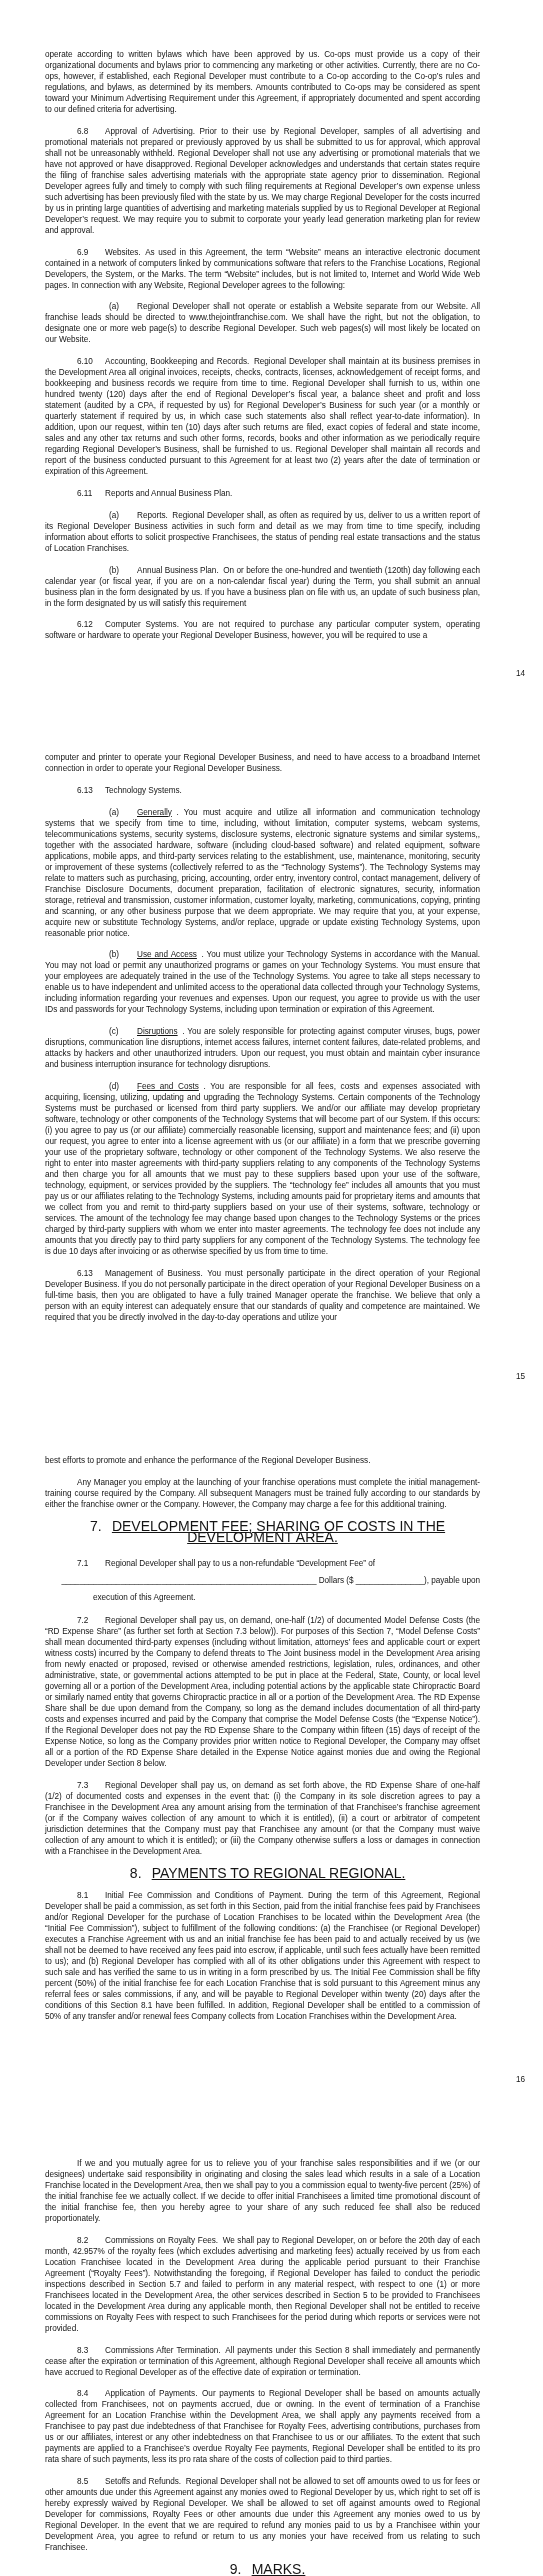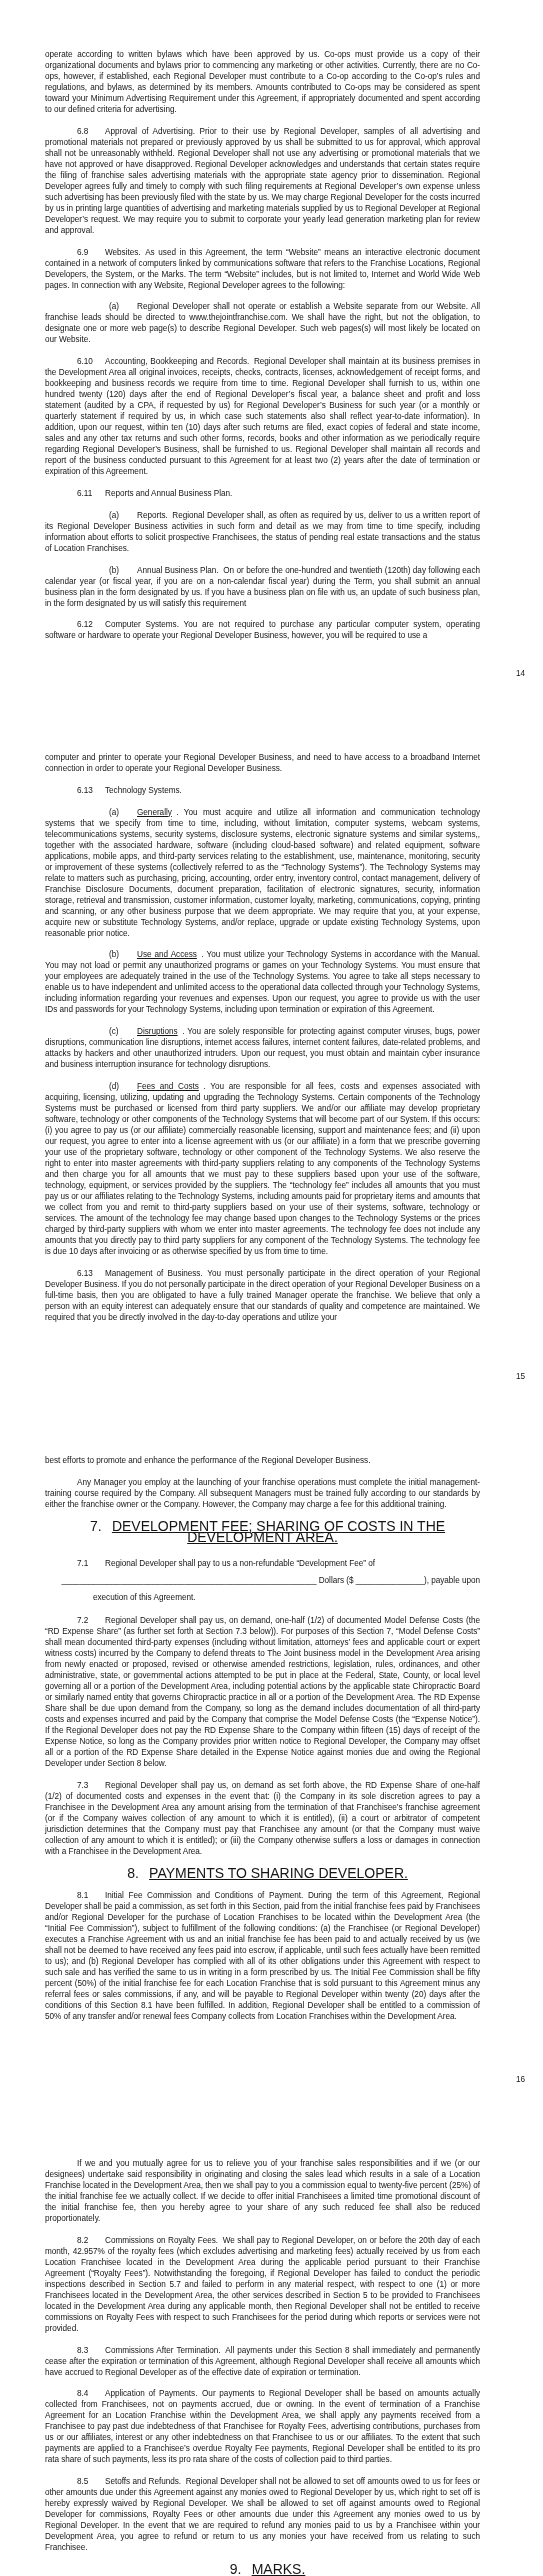--- a/index.html
+++ b/index.html
@@ -126,21 +126,21 @@
     <p class="para indent-sec" style="margin-top:15px;margin-bottom:6.2px;"><span class="num">7.1</span><span>Regional Developer shall pay to us a non-refundable “Development Fee” of</span></p>
 
     <p class="para" style="margin-bottom:6.2px;text-align:right;"><span class="blank-line">________________________________________________________</span><span> Dollars ($ </span><span class="blank-line">_______________</span><span>), payable upon</span></p>
 
     <p class="para" style="margin-bottom:12.4px;margin-left:48px;"><span>execution of this Agreement.</span></p>
 
     <p class="para indent-sec"><span class="num">7.2</span><span>Regional Developer shall pay us, on demand, one-half (1/2) of documented Model Defense Costs (the “RD Expense Share” (as further set forth at Section 7.3 below)).  For purposes of this Section 7, “Model Defense Costs” shall mean documented third-party expenses (including without limitation, attorneys’ fees and applicable court or expert witness costs) incurred by the Company to defend threats to The Joint business model in the Development Area arising from newly enacted or proposed, revised or otherwise amended restrictions, legislation, rules, ordinances, and other administrative, state, or governmental actions attempted to be put in place at the Federal, State, County, or local level governing all or a portion of the Development Area, including potential actions by the applicable state Chiropractic Board or similarly named entity that governs Chiropractic practice in all or a portion of the Development Area. The RD Expense Share shall be due upon demand from the Company, so long as the demand includes documentation of all third-party costs and expenses incurred and paid by the Company that comprise the Model Defense Costs (the “Expense Notice”). If the Regional Developer does not pay the RD Expense Share to the Company within  fifteen (15) days of receipt of the Expense Notice, so long as the Company provides prior written notice to Regional Developer, the Company may offset all or a portion of the RD Expense Share detailed in the Expense Notice against monies due and owing the Regional Developer under Section 8 below.</span></p>
 
     <p class="para indent-sec"><span class="num">7.3</span><span>Regional Developer shall pay us, on demand as set forth above, the RD Expense Share of one-half (1/2) of documented costs and expenses in the event that: (i) the Company in its sole discretion agrees to pay a Franchisee in the Development Area any amount arising from the termination of that Franchisee’s franchise agreement (or if the Company waives collection of any amount to which it is entitled), (ii) a court or arbitrator of competent jurisdiction determines that the Company must pay that Franchisee any amount (or that the Company must waive collection of any amount to which it is entitled); or (iii) the Company otherwise suffers a loss or damages in connection with a Franchisee in the Development Area.</span></p>
 
-    <p class="sec-heading"><span class="h-num">8.</span><span class="h-title">PAYMENTS TO SHARING DEVELOPER.</span></p>
+    <p class="sec-heading"><span class="h-num">8.</span><span class="h-title">PAYMENTS TO REGIONAL REGIONAL.</span></p>
 
     <p class="para indent-sec"><span class="num">8.1</span><span class="head">Initial Fee Commission and Conditions of Payment.</span><span>During the term of this Agreement, Regional Developer shall be paid a commission, as set forth in this Section, paid from the initial franchise fees paid by Franchisees and/or Regional Developer for the purchase of Location Franchises to be located within the Development Area (the “Initial Fee Commission”), subject to fulfillment of the following conditions: (a) the Franchisee (or Regional Developer) executes a Franchise Agreement with us and an initial franchise fee has been paid to and actually received by us (we shall not be deemed to have received any fees paid into escrow, if applicable, until such fees actually have been remitted to us); and (b) Regional Developer has complied with all of its other obligations under this Agreement with respect to such sale and has verified the same to us in writing in a form prescribed by us.  The Initial Fee Commission shall be fifty percent (50%) of the initial franchise fee for each Location Franchise that is sold pursuant to this Agreement minus any referral fees or sales commissions, if any, and will be payable to Regional Developer within twenty (20) days after the conditions of this Section 8.1 have been fulfilled.  In addition, Regional Developer shall be entitled to a commission of 50% of any transfer and/or renewal fees Company collects from Location Franchises within the Development Area.</span></p>
 
     <div class="pageno">16</div>
   </div>
 
   <div class="page">
 
     <p class="para indent-sec"><span>If we and you mutually agree for us to relieve you of your franchise sales responsibilities and if we (or our designees) undertake said responsibility in originating and closing the sales lead which results in a sale of a Location Franchise located in the Development Area, then we shall pay to you a commission equal to twenty-five percent (25%) of the initial franchise fee we actually collect.  If we decide to offer initial Franchisees a limited time promotional discount of the initial franchise fee, then you hereby agree to your share of any such reduced fee shall also be reduced proportionately.</span></p>
 

